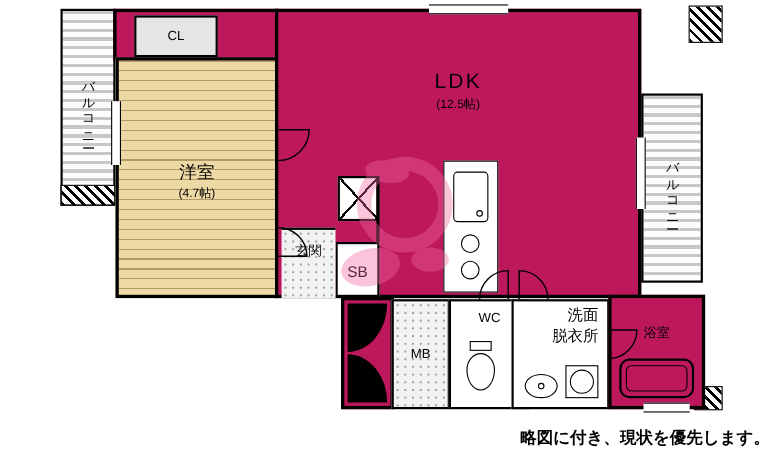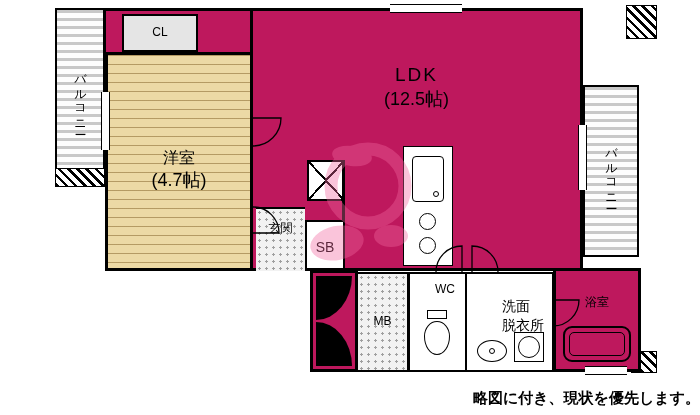--- a/index.html
+++ b/index.html
@@ -10,21 +10,21 @@
 .wall{border:3px solid #000;background:#be185d}
 .balcony{border:2.5px solid #000;
   background:repeating-linear-gradient(180deg,#c8c8c8 0 3px,#fdfdfd 3px 8px);
   display:flex;align-items:center;justify-content:center}
 .vtext{writing-mode:vertical-rl;font-size:12px;letter-spacing:2px}
 .hatch{background:repeating-linear-gradient(45deg,#000 0 2.5px,#fff 2.5px 6.5px);border:1.5px solid #000}
 .tatami{border:3px solid #000;background-color:#ecd9a5;
   background-image:repeating-linear-gradient(180deg,rgba(125,92,35,.5) 0 1px,transparent 1px 9px)}
 .dots{background-color:#f2f2f2;background-image:radial-gradient(#9f9f9f 1px,transparent 1.4px);background-size:7px 7px}
 .lbl{position:absolute;left:0;right:0;text-align:center;line-height:1.3}
-.fs11{font-size:14px}.fs12{font-size:12px}.fs13{font-size:18px}
+.fs11{font-size:14px}.fs12{font-size:12px}.fs13{font-size:11px}
 .fs16{font-size:16px}.fs19{font-size:19px;letter-spacing:2px}
 .win-h{position:absolute;background:#fff;border-top:1.5px solid #000;border-bottom:1.5px solid #000;z-index:4}
 .win-v{position:absolute;background:#fff;border-left:1.5px solid #000;border-right:1.5px solid #000;z-index:4}
 .xbox{border:2px solid #000;background-color:#fff;background-image:
   linear-gradient(to top right,transparent calc(50% - 1px),#000 calc(50% - 1px) calc(50% + 1px),transparent calc(50% + 1px)),
   linear-gradient(to bottom right,transparent calc(50% - 1px),#000 calc(50% - 1px) calc(50% + 1px),transparent calc(50% + 1px))}
 .tri-down{width:0;height:0;border-left:12px solid transparent;border-right:12px solid transparent;border-top:13px solid #000}
 .blackwall{background:#000}
 .outline{border:1.5px solid #000;background:#fff}
 .fan-top{position:absolute;background:#000;border-bottom-right-radius:100%}
@@ -98,21 +98,21 @@
     <div class="lbl fs12" style="top:40px">MB</div>
   </div>
 
   <div class="abs" style="left:408px;top:272px;width:74px;height:100px;border:2.5px solid #000;background:#fff">
     <div class="lbl fs12" style="top:8px">WC</div>
     <div class="abs" style="left:17px;top:36px;width:20px;height:9px;border:1.5px solid #000"></div>
     <div class="abs" style="left:14px;top:47px;width:26px;height:34px;border:1.5px solid #000;border-radius:50% 50% 50% 50%/45% 45% 55% 55%"></div>
   </div>
 
   <div class="abs" style="left:465px;top:272px;width:89px;height:100px;border:2.5px solid #000;background:#fff">
-    <div class="abs fs11" style="right:8px;top:23px;text-align:left;line-height:1.35">
+    <div class="abs fs11" style="right:8px;top:3px;text-align:right;line-height:1.35">
       <div>洗面</div>
       <div>脱衣所</div>
     </div>
     <div class="abs" style="left:10px;bottom:8px;width:30px;height:22px;border:1.5px solid #000;border-radius:50%">
       <div class="abs" style="left:11px;top:7px;width:6px;height:6px;border:1px solid #000;border-radius:50%"></div>
     </div>
     <div class="abs" style="right:8px;bottom:8px;width:30px;height:30px;border:1.5px solid #000">
       <div class="abs" style="left:3px;top:3px;right:3px;bottom:3px;border:1.5px solid #000;border-radius:50%"></div>
     </div>
   </div>

